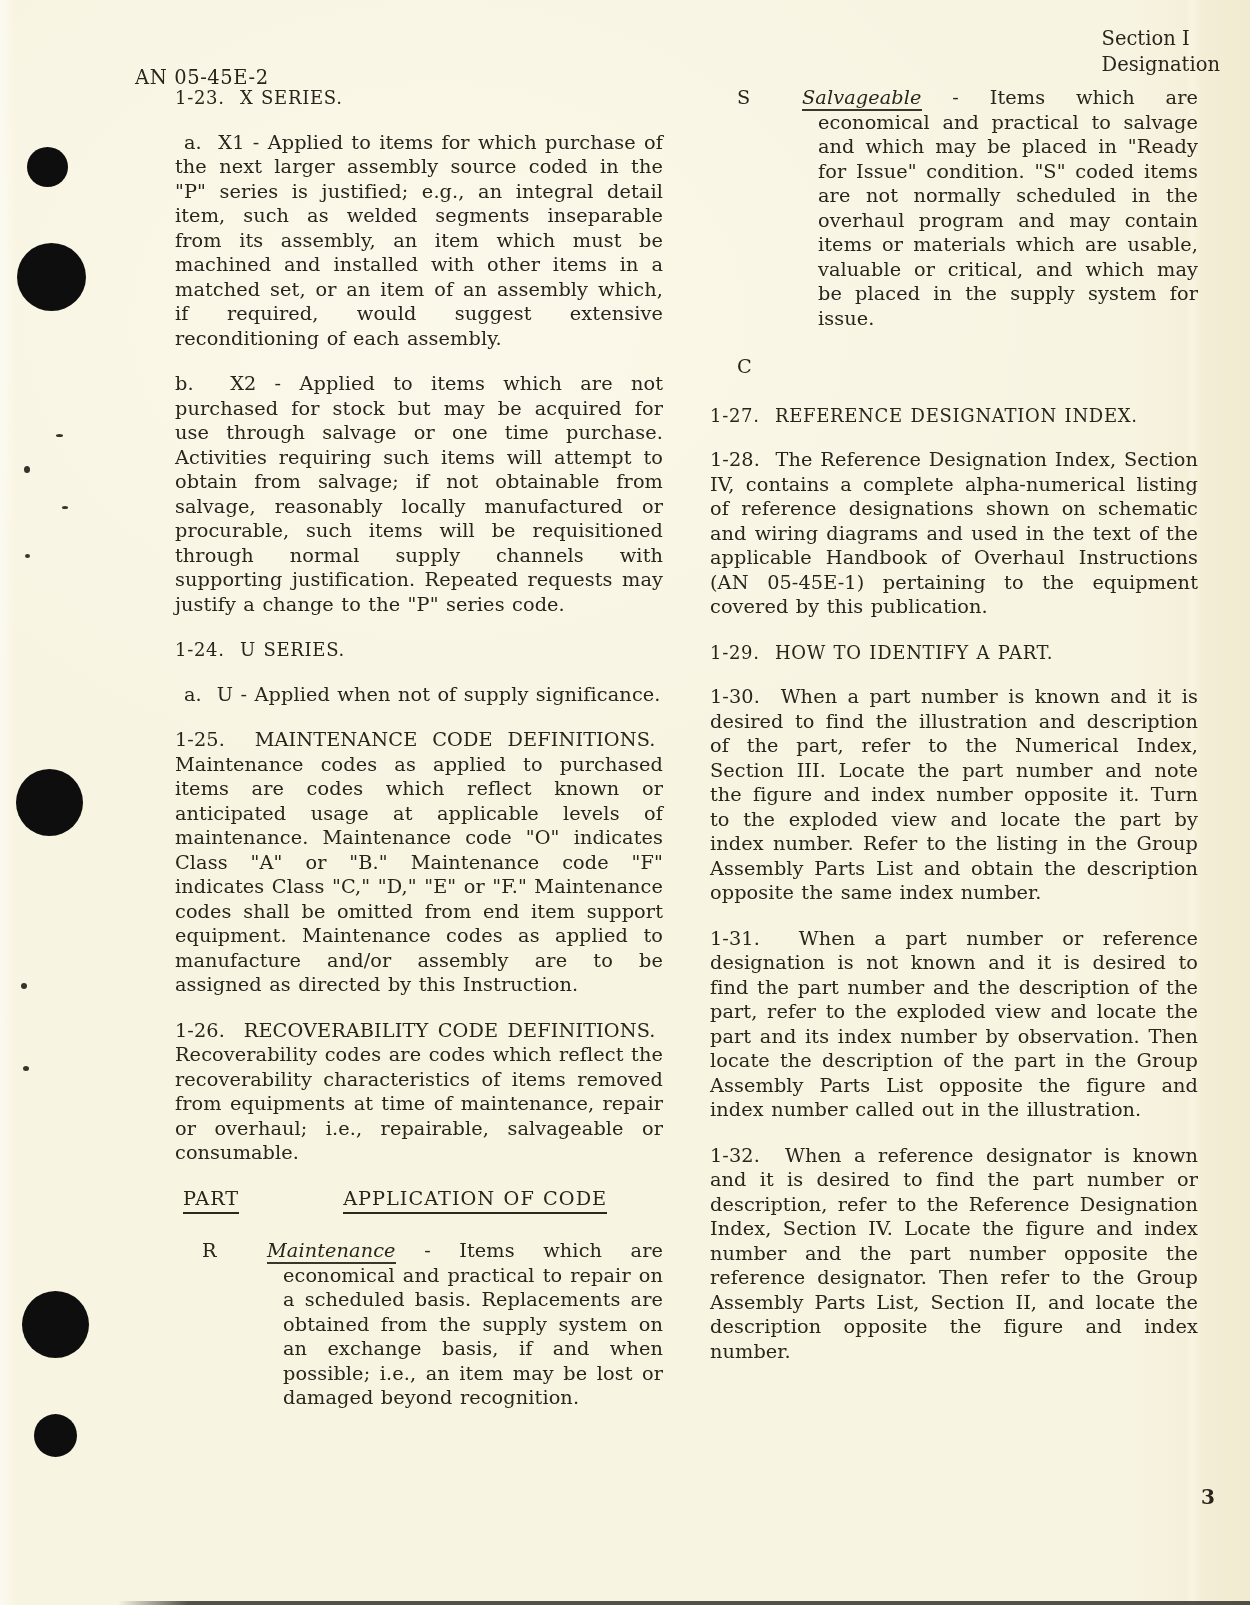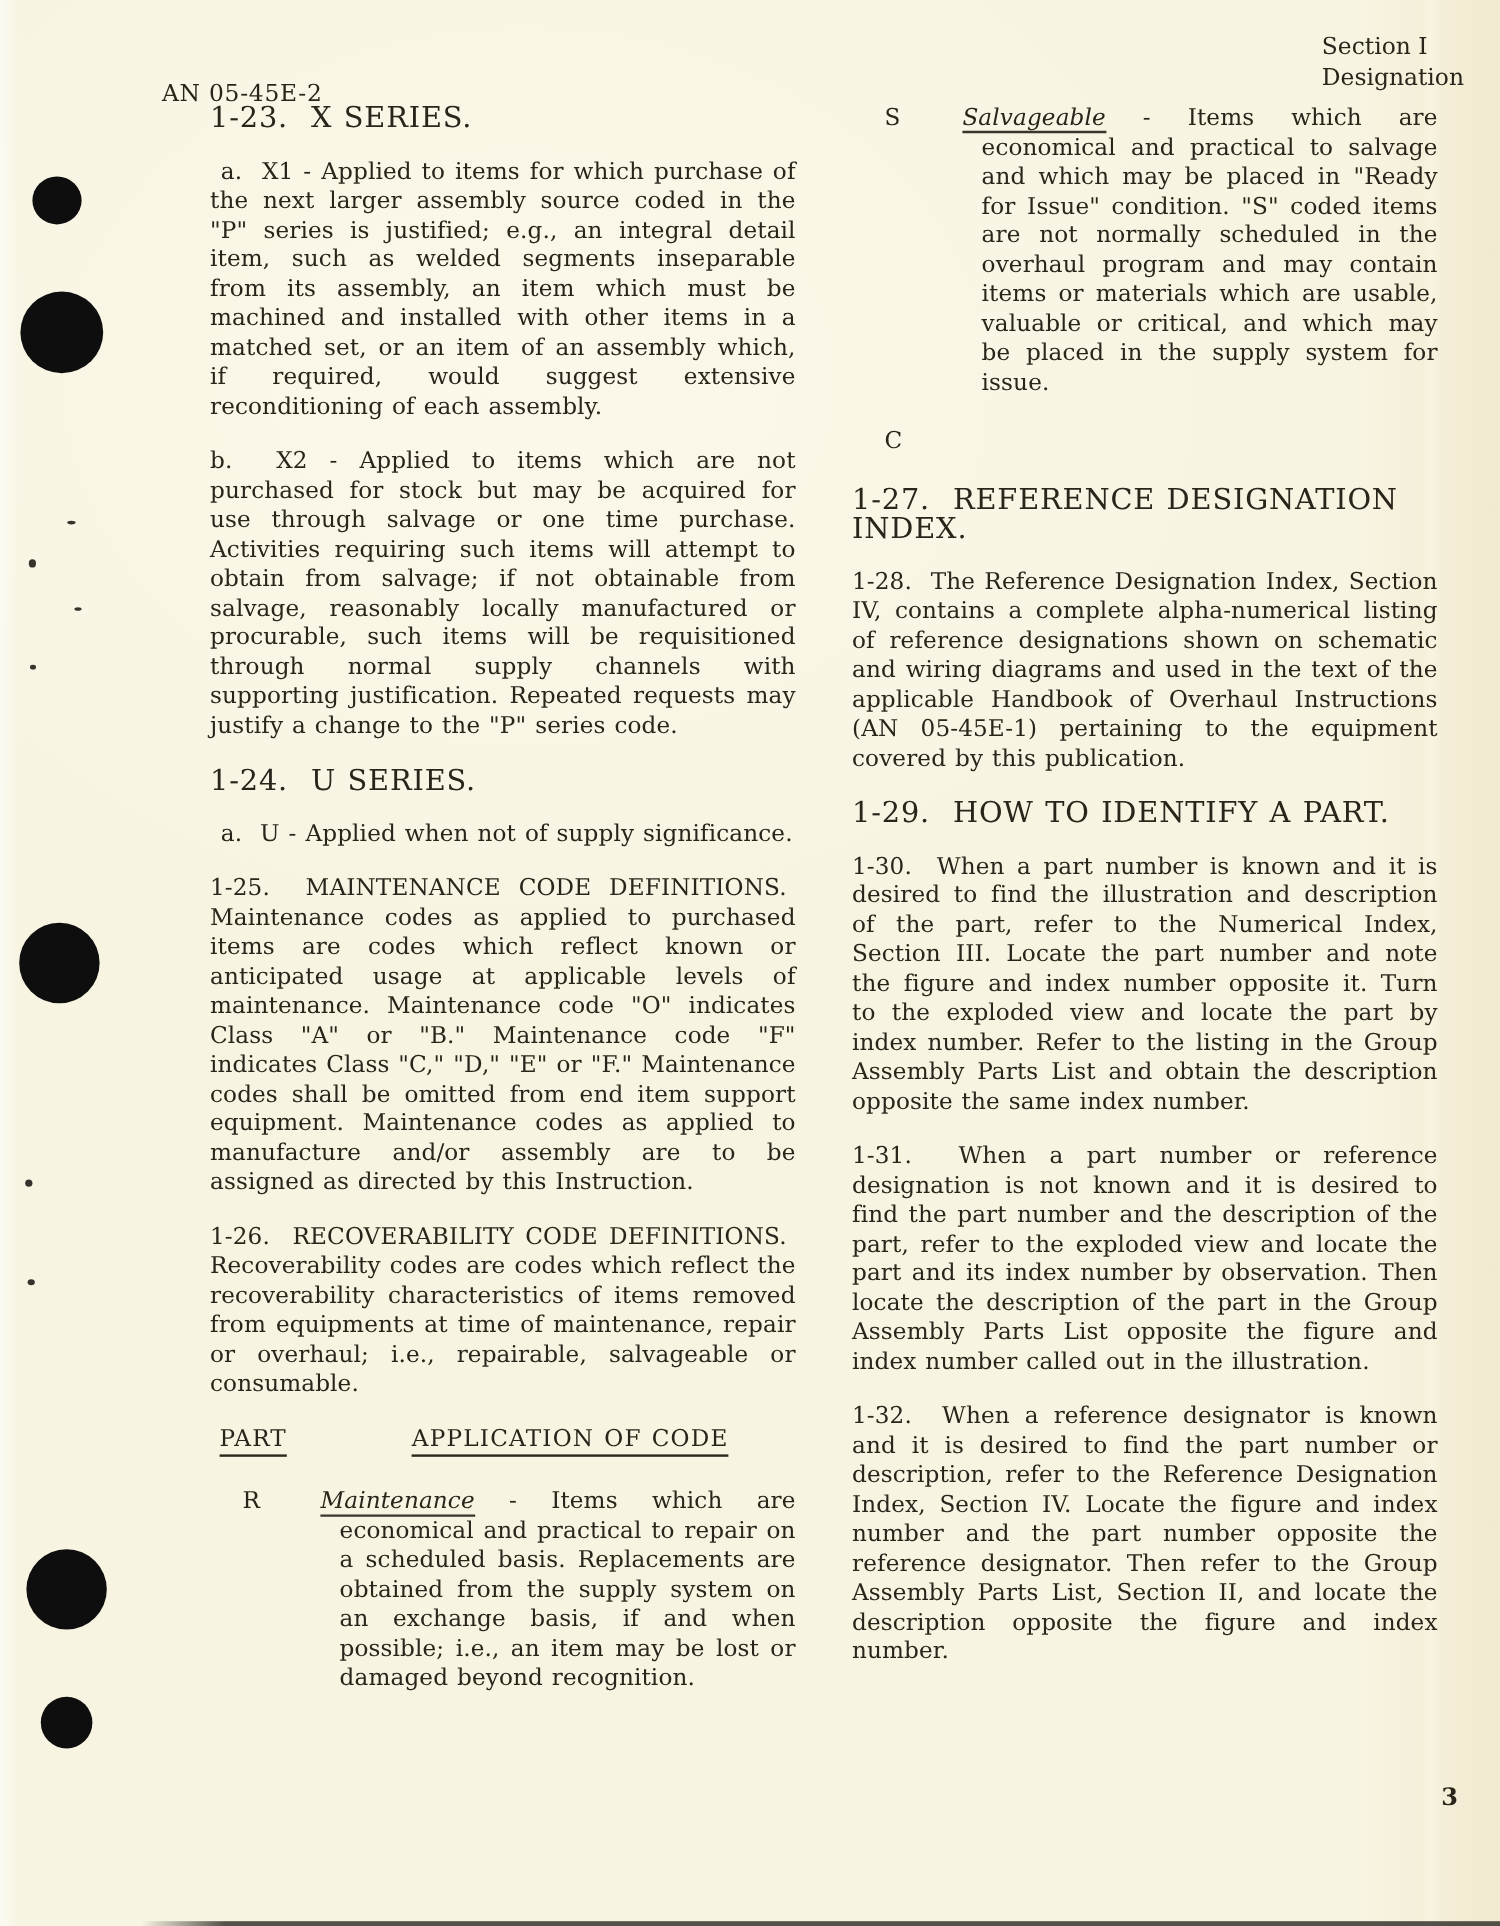--- a/index.html
+++ b/index.html
@@ -26,21 +26,21 @@
     text-align:left; font-size:19.5px; line-height:25.5px;
   }
   .col {
     position:absolute; top:86px; width:488px;
     font-size:19.3px; line-height:24.5px;
     text-align:justify; letter-spacing:.1px; word-spacing:1.2px;
   }
   .col-left  { left:175px; }
   .col-right { left:710px; }
   .h {
-    margin:0 0 20px 0; font-size:24px; font-weight:normal;
+    margin:0 0 20px 0; font-size:18px; font-weight:normal;
     letter-spacing:.7px; text-align:left;
   }
   .block { margin:0 0 21px 0; }
   .sub { text-indent:9px; }
   .codes-header { display:flex; margin:3px 0 25px 0; text-align:left; }
   .codes-header .c1 { margin-left:8px; border-bottom:2.5px solid #2c281e; padding-bottom:1px; letter-spacing:1px; }
   .codes-header .c2 { margin-left:104px; border-bottom:2.5px solid #2c281e; padding-bottom:1px; letter-spacing:1px; }
   .code-entry { display:flex; margin:0 0 24px 0; }
   .code-letter { flex:0 0 92px; padding-left:27px; box-sizing:border-box; }
   .code-desc { flex:1; padding-left:16px; text-indent:-16px; }

